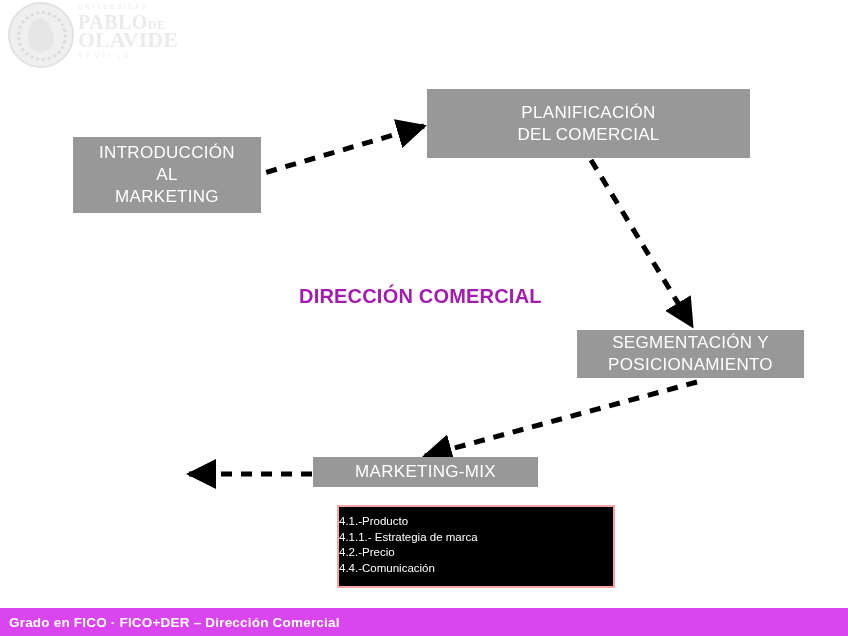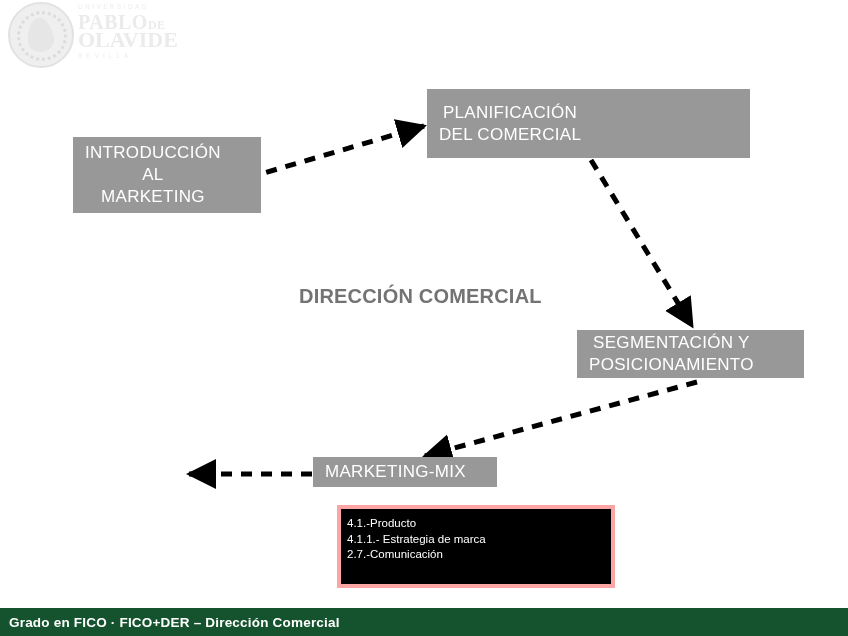--- a/index.html
+++ b/index.html
@@ -92,80 +92,80 @@
     margin-top: 2px;
   }
 
   
   .box {
     position: absolute;
     background: #989898;
     color: #ffffff;
     display: flex;
     align-items: center;
+    justify-content: center;
     text-align: center;
     font-size: 17px;
     line-height: 22px;
     letter-spacing: 0.3px;
     box-sizing: border-box;
-    padding-left: 12px;
   }
   #box-introduccion {
     left: 73px; top: 137px; width: 188px; height: 76px;
   }
   #box-planificacion {
     left: 427px; top: 89px; width: 323px; height: 69px;
   }
   #box-segmentacion {
     left: 577px; top: 330px; width: 227px; height: 48px;
   }
   #box-marketing-mix {
-    left: 313px; top: 457px; width: 184px; height: 30px;
+    left: 313px; top: 457px; width: 225px; height: 30px;
   }
 
   
   .plain-label {
     position: absolute;
-    color: #737373;
+    color: #a21caf;
     font-weight: bold;
   }
   #label-direccion-comercial {
     left: 299px; top: 285px;
     font-size: 20px;
     letter-spacing: 0.2px;
   }
   #label-plan-de-mk {
     left: 31px; top: 478px;
     font-size: 20px;
     font-weight: normal;
     letter-spacing: 0.2px;
   }
 
   
   #detail-box {
     position: absolute;
     left: 337px; top: 505px; width: 278px; height: 83px;
     background: #000000;
-    border: 4px solid #fca5a5;
+    border: 2px solid #fca5a5;
     box-sizing: border-box;
-    padding: 7px 0 0 6px;
+    padding: 7px 0 0 0;
   }
   #detail-box .li {
     color: #ffffff;
     font-size: 11.5px;
     line-height: 15.6px;
     white-space: nowrap;
   }
 
   
   #footer {
     position: absolute;
     left: 0; bottom: 0;
     width: 848px; height: 28px;
-    background: #14532d;
+    background: #d946ef;
     display: flex;
     align-items: center;
   }
   #footer .footer-text {
     color: #ffffff;
     font-size: 13.5px;
     font-weight: bold;
     letter-spacing: 0.2px;
     margin-left: 9px;
   }
@@ -229,20 +229,21 @@
 
   <div class="box" id="box-marketing-mix">
     <div>MARKETING-MIX</div>
   </div>
 
   <div class="plain-label" id="label-direccion-comercial">DIRECCIÓN COMERCIAL</div>
 
   <div id="detail-box">
     <div class="li">4.1.-Producto</div>
     <div class="li">4.1.1.- Estrategia de marca</div>
-    <div class="li">2.7.-Comunicación</div>
+    <div class="li">4.2.-Precio</div>
+    <div class="li">4.4.-Comunicación</div>
   </div>
 
   <div id="footer">
     <div class="footer-text">Grado en FICO · FICO+DER – Dirección Comercial</div>
   </div>
 
 </div>
 
 </body></html>

